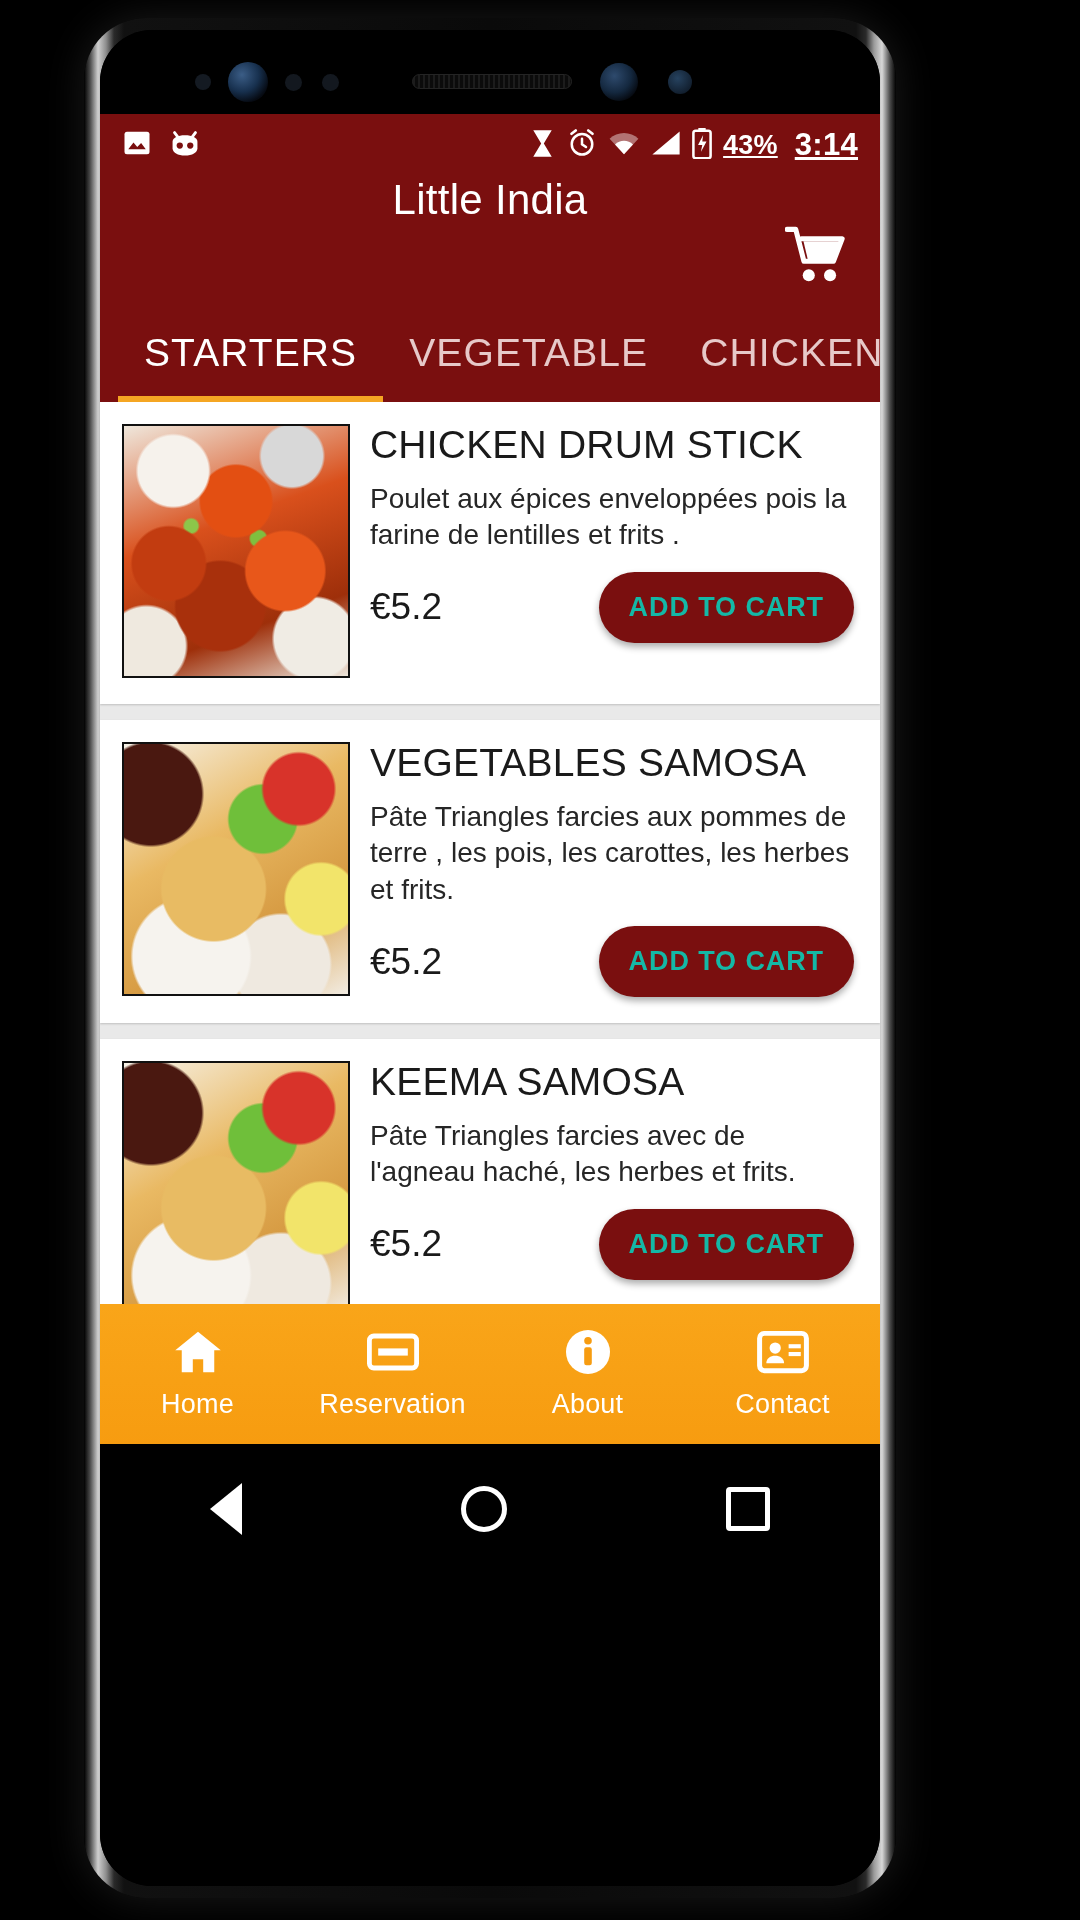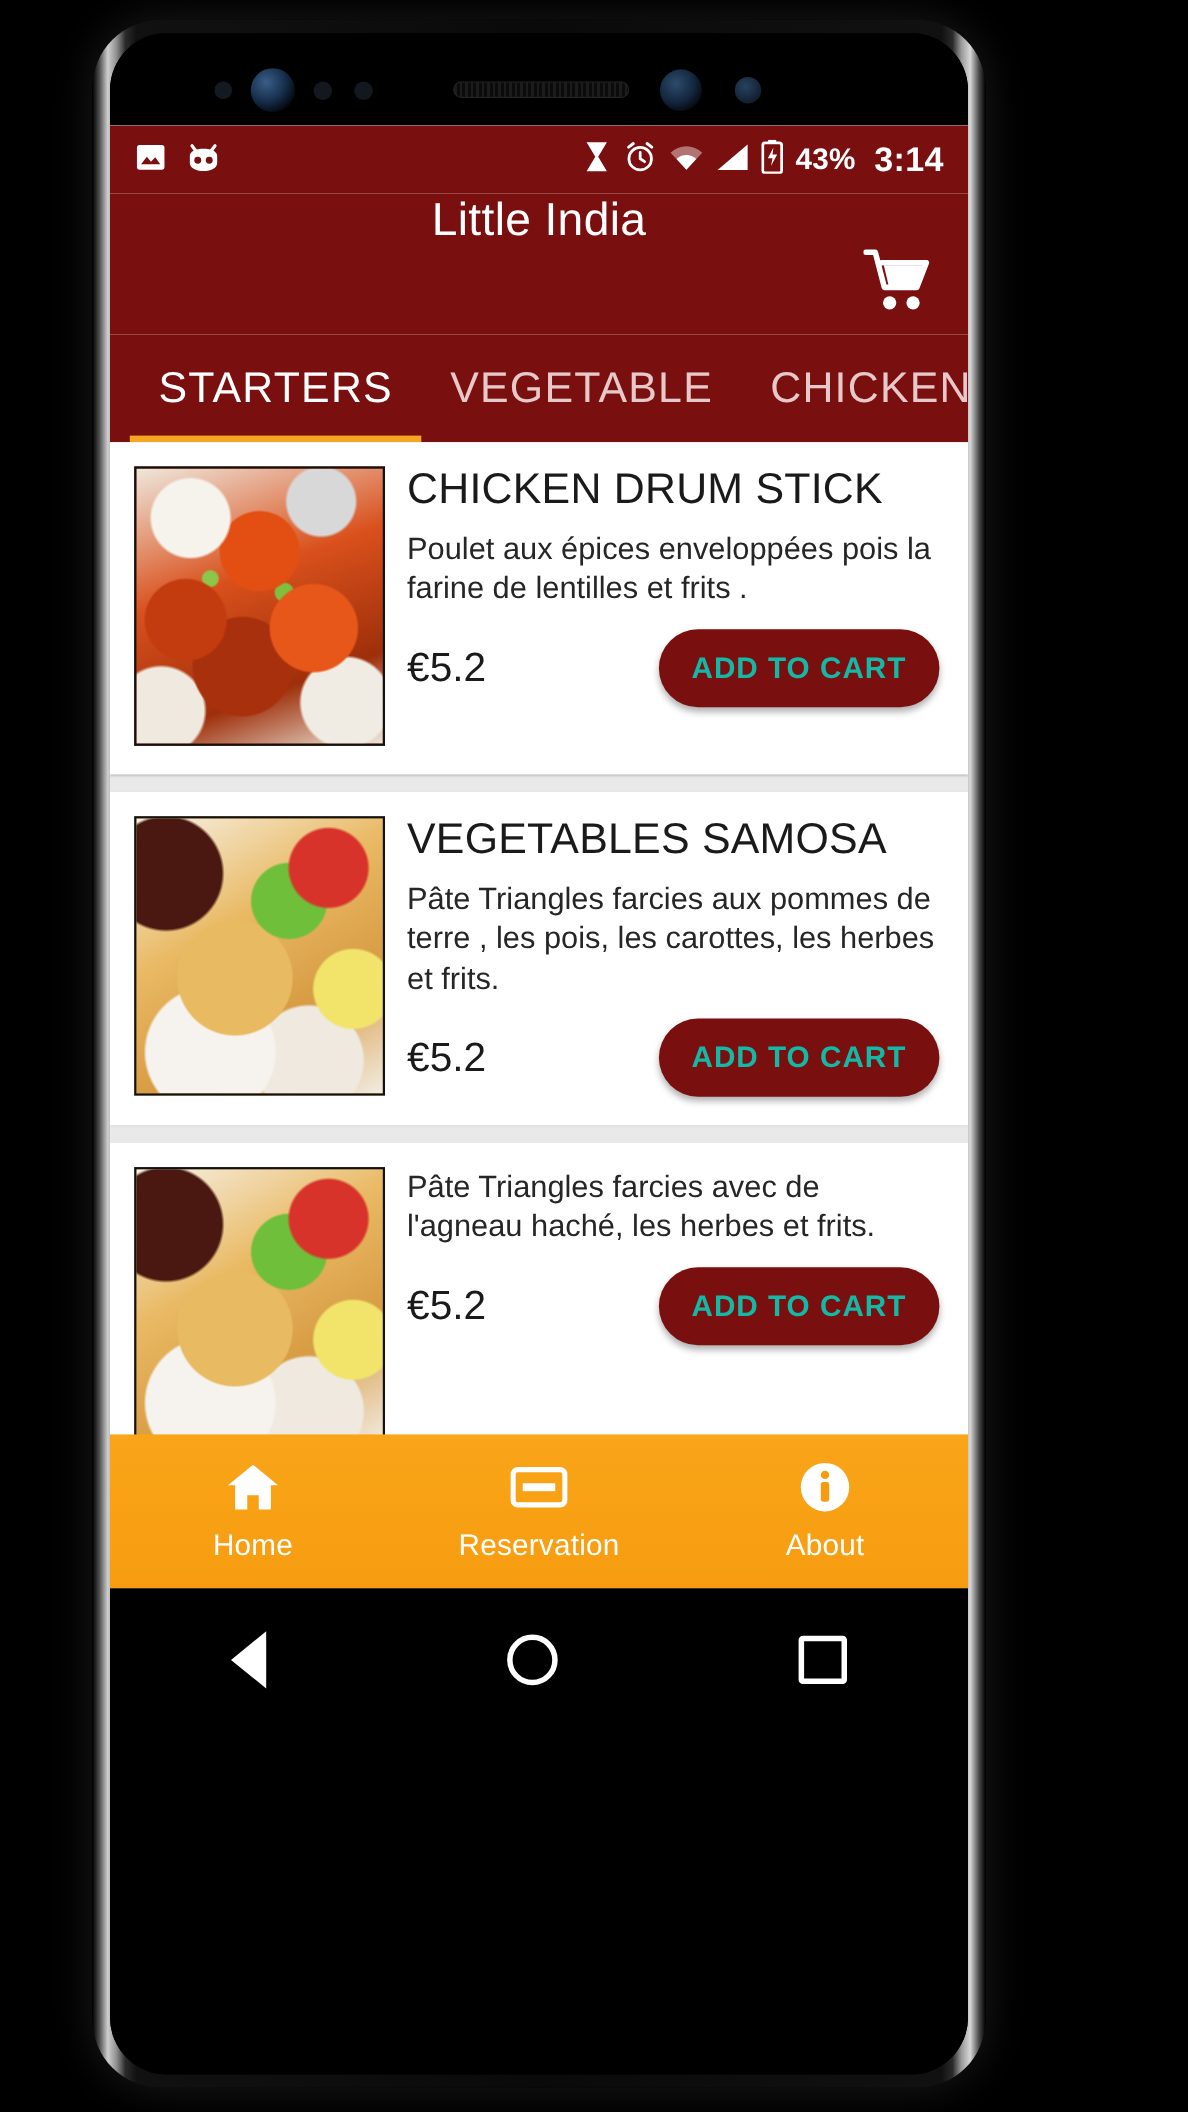--- a/index.html
+++ b/index.html
@@ -44,21 +44,21 @@
      background:radial-gradient(circle at 40% 35%,#26425f,#0a121d); }
 
   
   #screen{ position:absolute; left:0; top:84px; width:780px; height:1330px;
      background:#fff; overflow:hidden; }
 
   
   #status-bar{ height:62px; background:#7a0f0f; display:flex; align-items:center;
      padding:0 22px; color:#fff; }
   #status-left{ display:flex; align-items:center; gap:16px; }
-  #status-right{ margin-left:auto; display:flex; align-items:center; gap:11px; }
+  #status-right{ margin-left:auto; display:flex; align-items:center; gap:11px;text-decoration:underline; }
   .sb-icon{ display:block; }
   #battery-pct{ font-size:27px; font-weight:bold; letter-spacing:.2px; }
   #status-clock{ font-size:31px; font-weight:bold; margin-left:6px; letter-spacing:.3px; }
 
   
   #app-bar{ height:128px; background:#7a0f0f; display:flex; align-items:center;
      padding:0 28px;flex-direction:column; }
   #app-title{ color:#fff; font-size:42px; font-weight:400; letter-spacing:.3px; }
   #cart-button{ margin-left:auto; width:70px; height:62px; display:flex;
      align-items:center; justify-content:center; cursor:pointer; }
@@ -260,20 +260,21 @@
           <div class="item-row">
             <div class="item-price">€5.2</div>
             <button class="add-cart-btn">ADD TO CART</button>
           </div>
         </div>
       </div>
 
       <div class="menu-card">
         <div class="card-thumb thumb-samosa"></div>
         <div class="card-body">
+          <div class="item-title">KEEMA SAMOSA</div>
           <div class="item-desc">Pâte Triangles farcies avec de l'agneau haché, les herbes et frits.</div>
           <div class="item-row">
             <div class="item-price">€5.2</div>
             <button class="add-cart-btn">ADD TO CART</button>
           </div>
         </div>
       </div>
 
     </div>
 
@@ -298,20 +299,32 @@
       <div class="nav-item">
         <span>
           <svg width="52" height="48" viewBox="0 0 24 24">
             <circle cx="12" cy="12" r="11" fill="#fff"></circle>
             <circle cx="12" cy="6.4" r="1.9" fill="#f79c10"></circle>
             <rect x="10.1" y="9.6" width="3.8" height="9" rx="1.1" fill="#f79c10"></rect>
           </svg>
         </span>
         <span class="nav-label">About</span>
       </div>
+      <div class="nav-item">
+        <span>
+          <svg width="52" height="48" viewBox="0 0 24 20">
+            <rect x="1.2" y="1.4" width="21.6" height="17.2" rx="2.2" fill="none" stroke="#fff" stroke-width="2.3"></rect>
+            <circle cx="8.4" cy="8.2" r="2.6" fill="#fff"></circle>
+            <path d="M4.3 15.2c0-2.3 1.9-3.5 4.1-3.5s4.1 1.2 4.1 3.5z" fill="#fff"></path>
+            <rect x="14.6" y="6.4" width="5.6" height="1.9" fill="#fff"></rect>
+            <rect x="14.6" y="10" width="5.6" height="1.9" fill="#fff"></rect>
+          </svg>
+        </span>
+        <span class="nav-label">Contact</span>
+      </div>
     </div>
 
   </div>
 
   <div id="android-nav">
     <div id="nav-back"></div>
     <div id="nav-home"></div>
     <div id="nav-recents"></div>
   </div>
 

